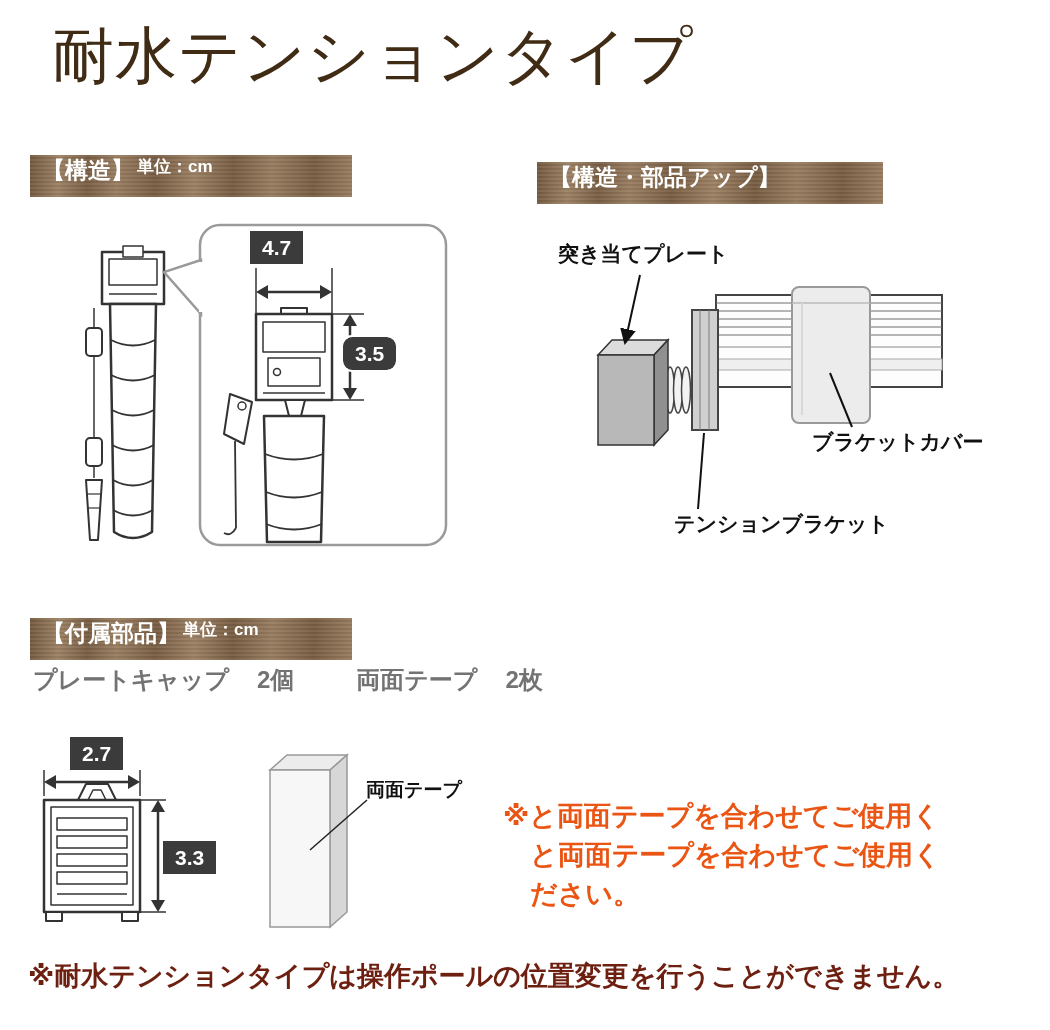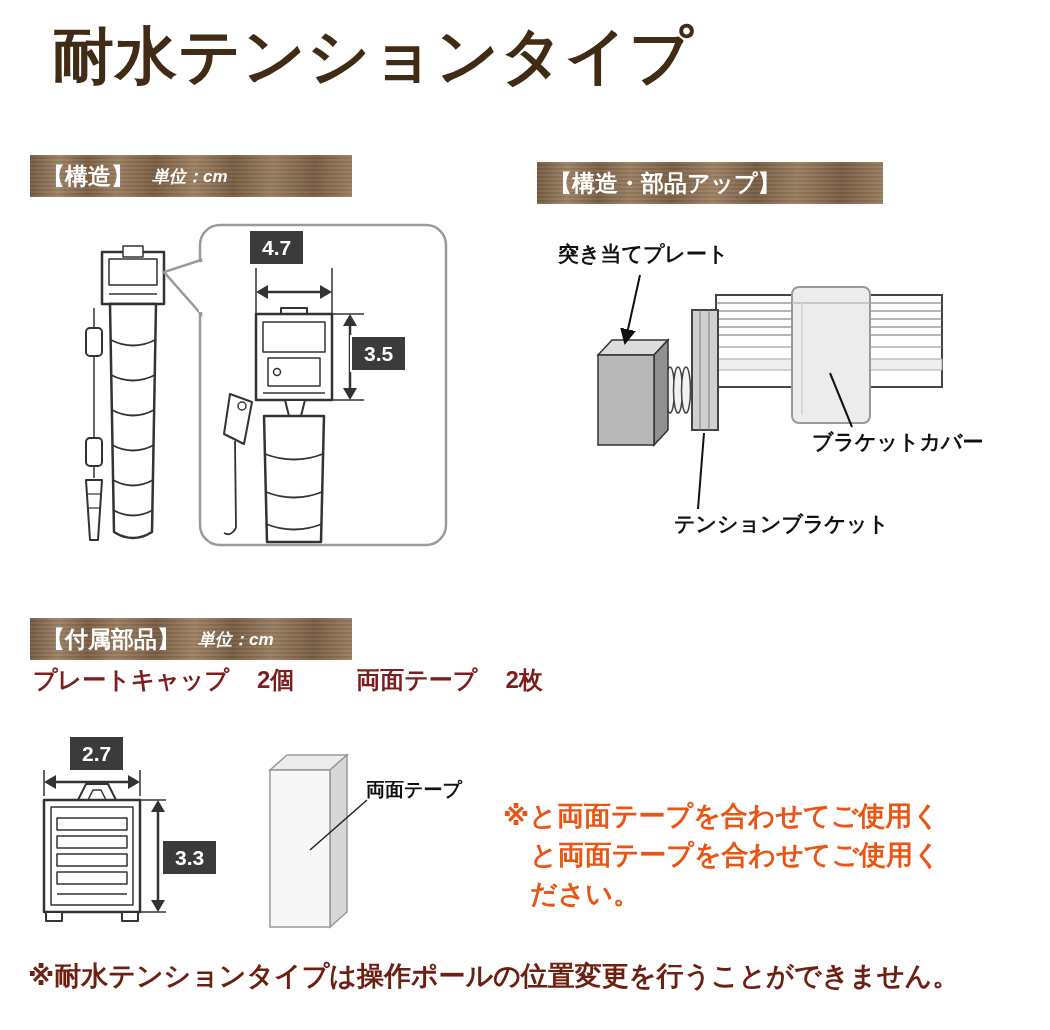--- a/index.html
+++ b/index.html
@@ -2,47 +2,47 @@
 <html><head>
 <meta charset="utf-8">
 <style>
   html,body{margin:0;padding:0;background:#fff;}
   #canvas{
     position:relative;width:1050px;height:1030px;background:#fff;overflow:hidden;
     font-family:"Liberation Sans","DejaVu Sans",sans-serif;
   }
   .page-title{
     position:absolute;left:52px;top:20px;
-    font-size:62px;font-weight:700;color:#402b15;letter-spacing:1px;line-height:1.15;
+    font-size:62px;font-weight:400;color:#402b15;letter-spacing:1px;line-height:1.15;
   }
   .wood-bar{
-    position:absolute;height:42px;display:flex;align-items:center;
+    position:absolute;height:42px;display:flex;
     padding-left:12px;box-sizing:border-box;color:#fff;
     background-color:#8a6e52;
     background-image:
       repeating-linear-gradient(0deg, rgba(255,255,255,0.05) 0 2px, rgba(0,0,0,0.05) 2px 4px),
       linear-gradient(92deg,
         rgba(55,38,20,0.28) 0%, rgba(255,232,200,0.16) 9%,
         rgba(60,40,22,0.22) 18%, rgba(255,236,206,0.13) 27%,
         rgba(70,46,26,0.26) 39%, rgba(255,230,198,0.16) 51%,
         rgba(58,39,20,0.24) 63%, rgba(255,236,206,0.12) 75%,
         rgba(70,46,26,0.26) 88%, rgba(255,230,200,0.13) 100%);
   }
   .bar-heading{font-size:23px;font-weight:800;white-space:nowrap;}
-  .bar-unit{font-size:17px;font-weight:700;margin-left:18px;white-space:nowrap;font-style:italic;}
+  .bar-unit{font-size:17px;font-weight:700;margin-left:3px;white-space:nowrap;}
   .dim-badge{
     position:absolute;background:#3b3b3b;color:#fff;
     font-size:21px;font-weight:700;line-height:1;padding:6px 12px;
     outline:2px solid #fff;
   }
   .part-label{
     position:absolute;font-size:21px;font-weight:800;color:#111;white-space:nowrap;
   }
   .accessory-line{
-    position:absolute;left:33px;top:664px;font-size:24px;font-weight:800;color:#7f1d1d;white-space:nowrap;
+    position:absolute;left:33px;top:664px;font-size:24px;font-weight:800;color:#737373;white-space:nowrap;
   }
   .accessory-line .qty{margin-left:28px;}
   .accessory-line .item + .item{margin-left:62px;}
   .tape-label{
     position:absolute;left:366px;top:777px;font-size:19px;font-weight:800;color:#111;white-space:nowrap;
   }
   .usage-note{
     position:absolute;left:503px;top:797px;
     font-size:27px;font-weight:800;color:#ea5514;line-height:1.45;white-space:nowrap;
   }
@@ -120,21 +120,21 @@
         <path d="M236,314 Q264,325 292,314" fill="none" stroke="#333" stroke-width="1.8"></path>
         <polygon points="200,184 222,192 214,234 194,224" fill="#fff" stroke="#333" stroke-width="2"></polygon>
         <circle cx="212" cy="196" r="4" fill="none" stroke="#333" stroke-width="1.5"></circle>
         <line x1="205" y1="231" x2="206" y2="318" stroke="#333" stroke-width="1.8"></line>
         <path d="M206,318 q-5,9 -12,5" fill="none" stroke="#333" stroke-width="1.8"></path>
       </g>
     </svg>
   </div>
 
   <div class="dim-badge" style="left:250px;top:231px;">4.7</div>
-  <div class="dim-badge" style="left:352px;top:337px;">3.5</div>
+  <div class="dim-badge" style="left:343px;top:337px;border-radius:9px;">3.5</div>
 
   <div class="wood-bar" style="left:537px;top:162px;width:346px;">
     <span class="bar-heading">【構造・部品アップ】</span>
   </div>
 
   <div class="part-label" style="left:558px;top:240px;">突き当てプレート</div>
 
   <div class="illus" style="left:540px;top:225px;">
     <svg width="480" height="330" viewBox="0 0 480 330">
       <defs>

